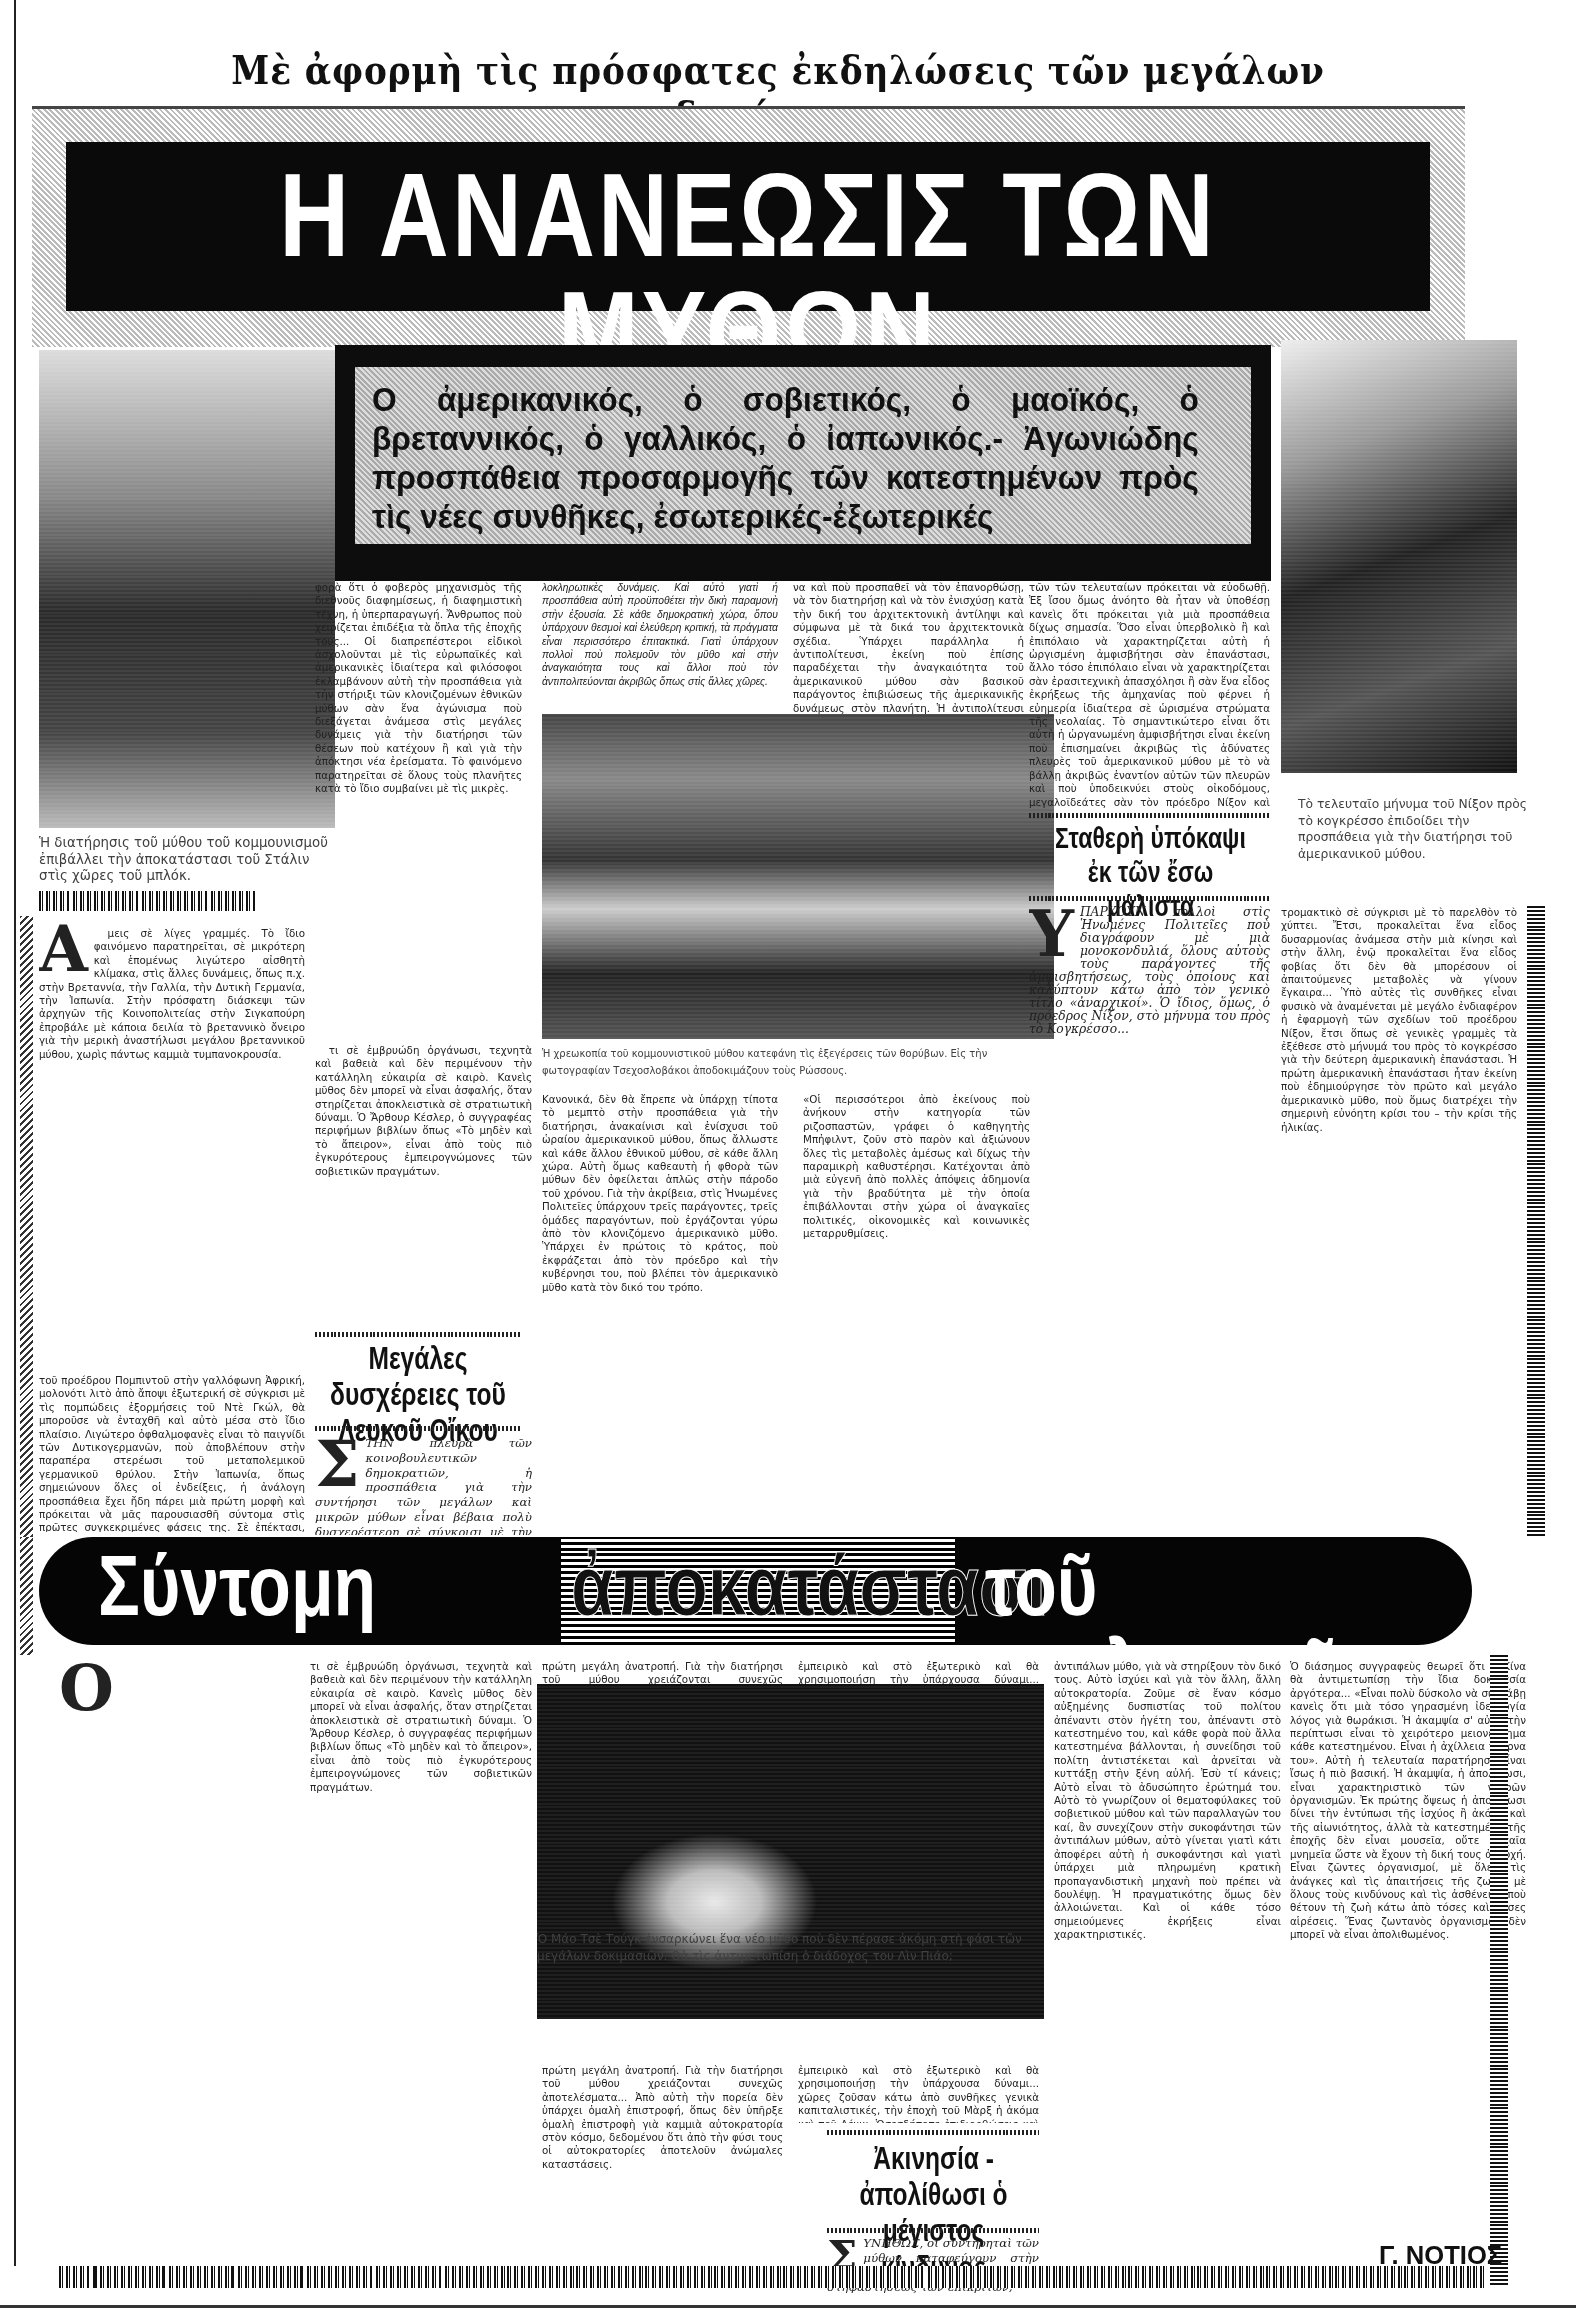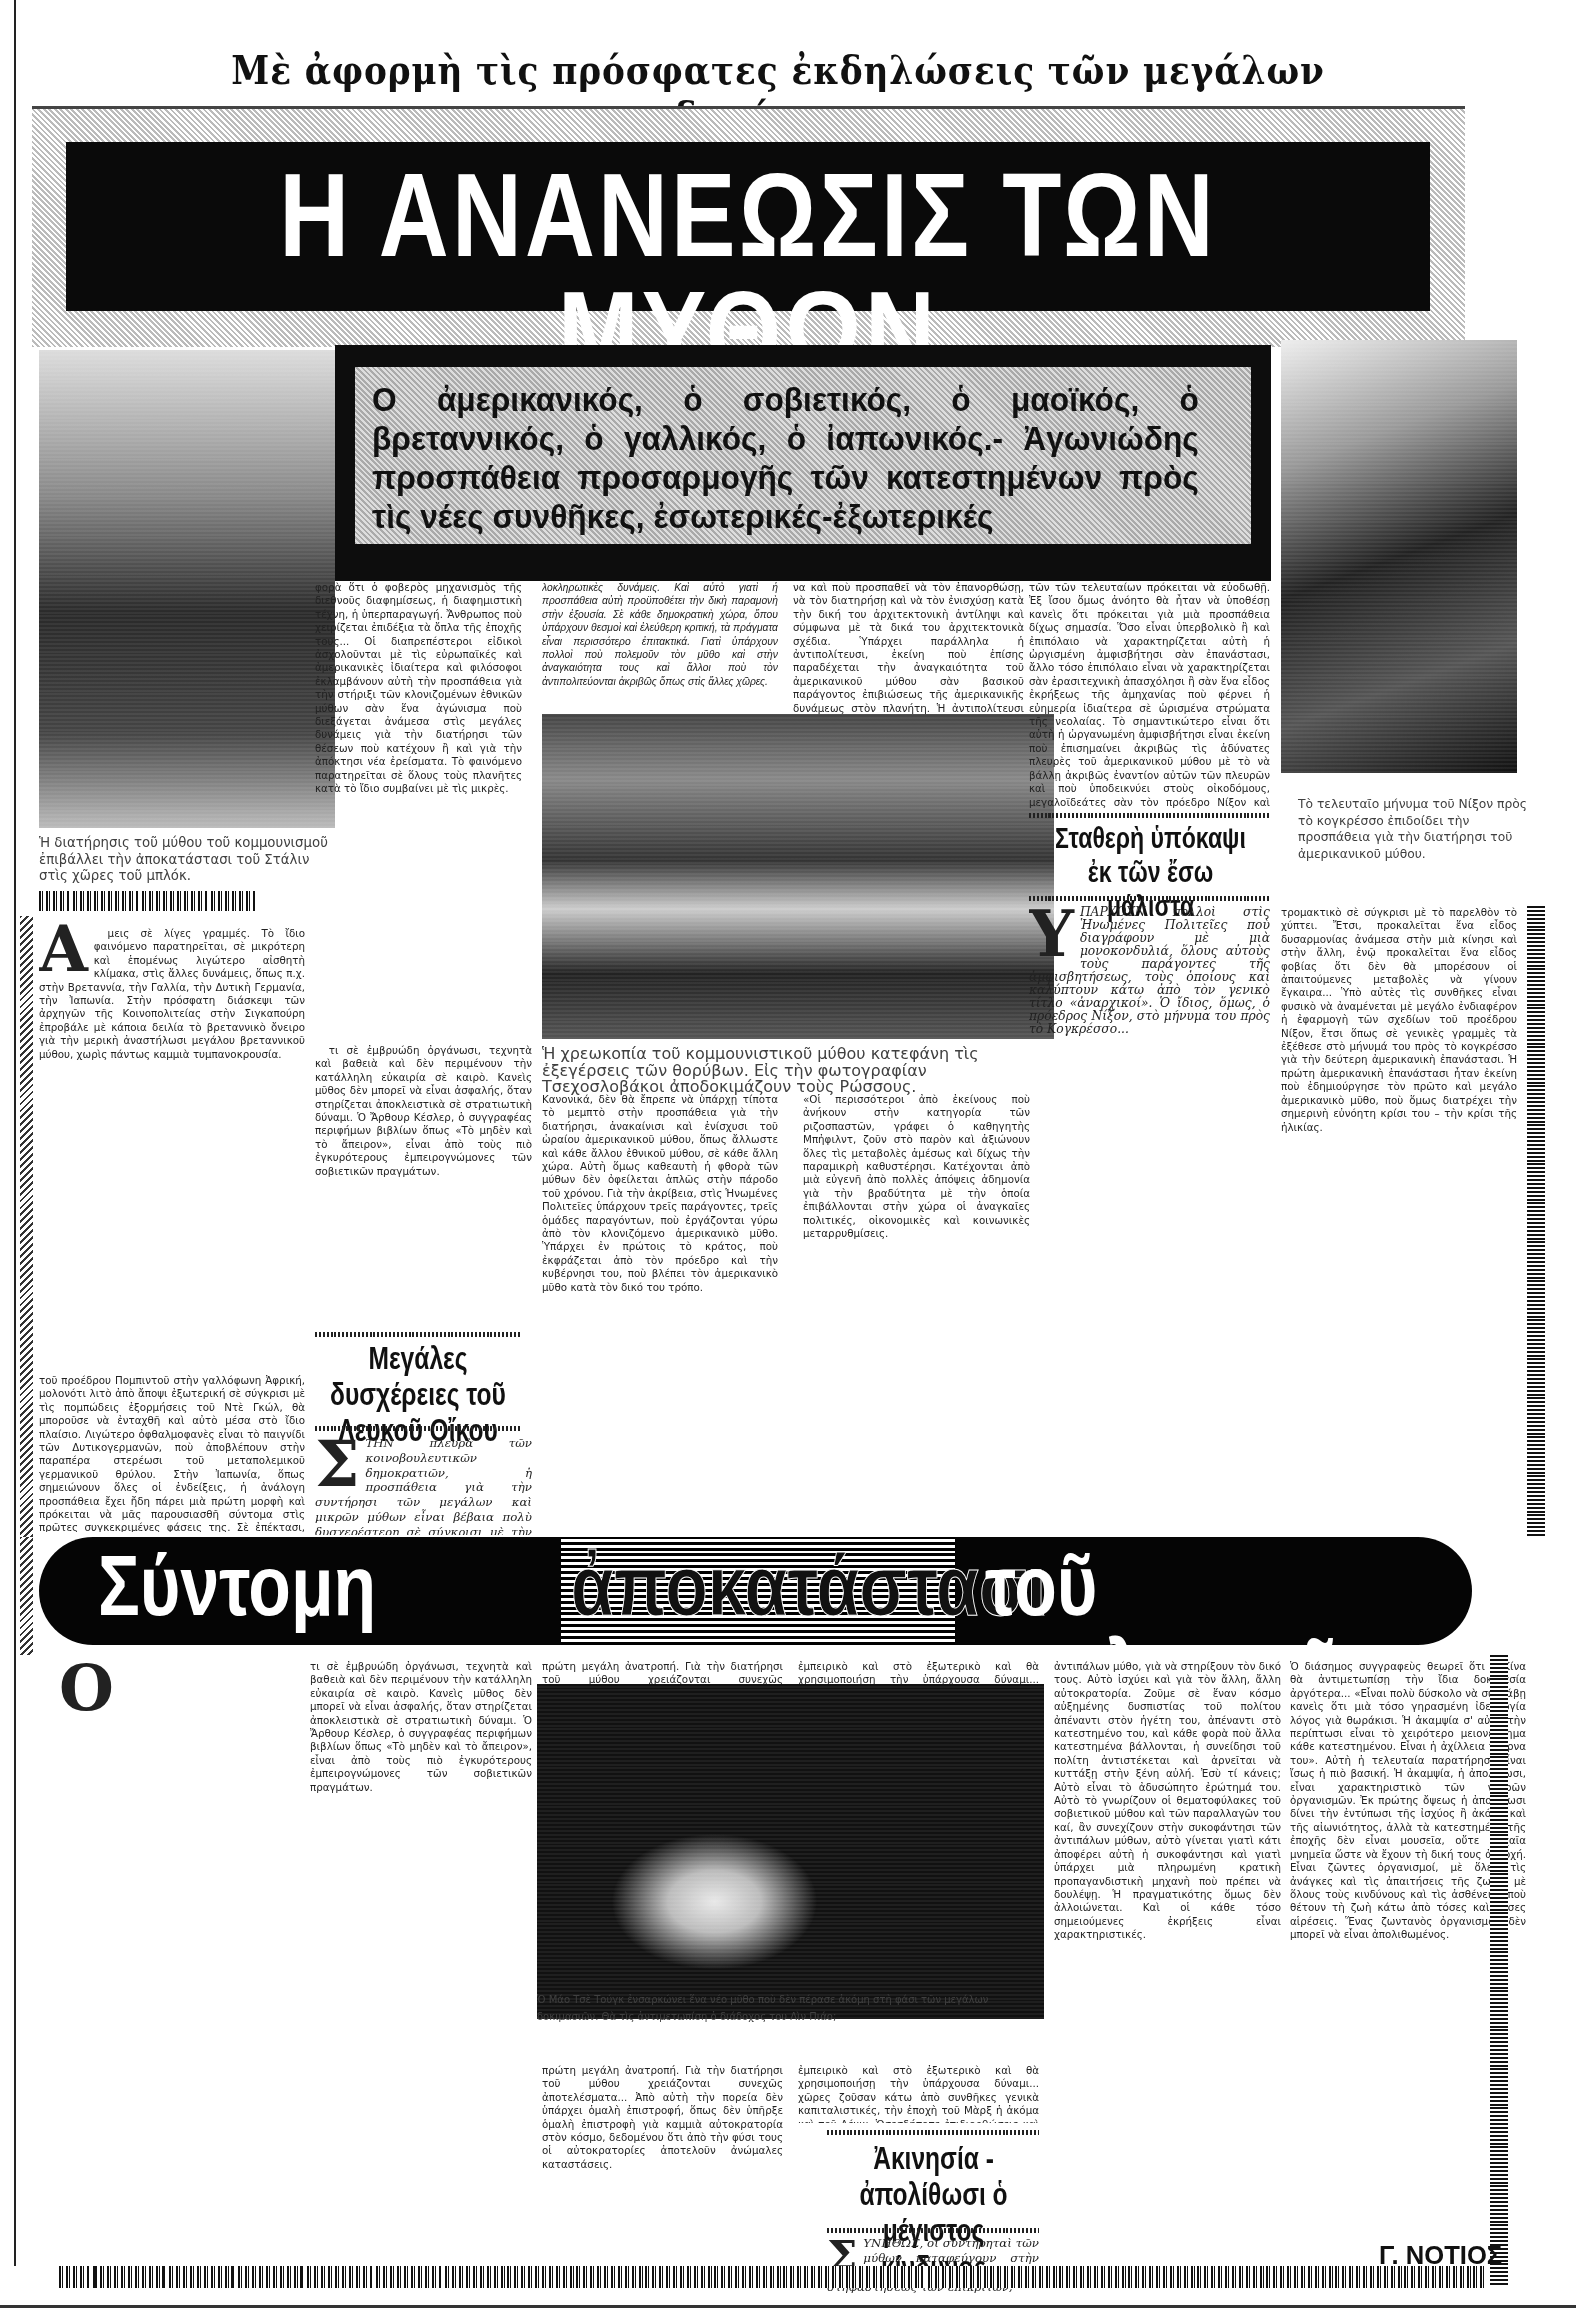--- a/index.html
+++ b/index.html
@@ -61,21 +61,21 @@
 </div>
 
 <div class="photo" style="left:1281px;top:340px;width:236px;height:433px;background:linear-gradient(160deg,#eee 0,#999 25%,#222 50%,#555 75%,#111 100%)">
     <div class="shade"></div>
   </div>
 <div class="cap" style="left:1298px;top:796px;width:236px;font-size:12.3px">Τὸ τελευταῖο μήνυμα τοῦ Νίξον πρὸς τὸ κογκρέσσο ἐπιδοίδει τὴν προσπάθεια γιὰ τὴν διατήρησι τοῦ ἀμερικανικοῦ μύθου.</div>
 
 <div class="photo" style="left:542px;top:714px;width:512px;height:325px;background:linear-gradient(180deg,#444 0,#888 20%,#333 45%,#ccc 60%,#222 80%,#555 100%)">
     <div class="shade"></div>
   </div>
-<div class="cap" style="left:542px;top:1046px;width:512px;font-size:16px">Ἡ χρεωκοπία τοῦ κομμουνιστικοῦ μύθου κατεφάνη τὶς ἐξεγέρσεις τῶν θορύβων. Εἰς τὴν φωτογραφίαν Τσεχοσλοβάκοι ἀποδοκιμάζουν τοὺς Ρώσσους.</div>
+<div class="cap" style="left:542px;top:1046px;width:512px;font-size:10px">Ἡ χρεωκοπία τοῦ κομμουνιστικοῦ μύθου κατεφάνη τὶς ἐξεγέρσεις τῶν θορύβων. Εἰς τὴν φωτογραφίαν Τσεχοσλοβάκοι ἀποδοκιμάζουν τοὺς Ρώσσους.</div>
 
 <div class="side-hatch" style="left:19.7px;top:916px;height:621px"></div>
 <div class="barcode" style="left:39px;top:891px;width:217px;height:19.7px"></div>
 
 <div class="col" style="left:39px;top:921px;width:266px;height:448px">
   <span class="dropcap">Α</span>
   <p style="margin-top:5.9px">μεις σὲ λίγες γραμμές. Τὸ ἴδιο φαινόμενο παρατηρεῖται, σὲ μικρότερη καὶ ἑπομένως λιγώτερο αἰσθητὴ κλίμακα, στὶς ἄλλες δυνάμεις, ὅπως π.χ. στὴν Βρεταννία, τὴν Γαλλία, τὴν Δυτικὴ Γερμανία, τὴν Ἰαπωνία. Στὴν πρόσφατη διάσκεψι τῶν ἀρχηγῶν τῆς Κοινοπολιτείας στὴν Σιγκαπούρη ἐπροβάλε μὲ κάποια δειλία τὸ βρεταννικὸ ὄνειρο γιὰ τὴν μερικὴ ἀναστήλωσι μεγάλου βρεταννικοῦ μύθου, χωρὶς πάντως καμμιὰ τυμπανοκρουσία.</p>
 </div>
 <div class="col" style="left:39px;top:1374px;width:266px;height:158px">τοῦ προέδρου Πομπιντοῦ στὴν γαλλόφωνη Ἀφρική, μολονότι λιτὸ ἀπὸ ἄποψι ἐξωτερική σὲ σύγκρισι μὲ τὶς πομπώδεις ἐξορμήσεις τοῦ Ντὲ Γκώλ, θὰ μποροῦσε νὰ ἐνταχθῆ καὶ αὐτὸ μέσα στὸ ἴδιο πλαίσιο. Λιγώτερο ὀφθαλμοφανὲς εἶναι τὸ παιγνίδι τῶν Δυτικογερμανῶν, ποὺ ἀποβλέπουν στὴν παραπέρα στερέωσι τοῦ μεταπολεμικοῦ γερμανικοῦ θρύλου. Στὴν Ἰαπωνία, ὅπως σημειώνουν ὅλες οἱ ἐνδείξεις, ἡ ἀνάλογη προσπάθεια ἔχει ἤδη πάρει μιὰ πρώτη μορφὴ καὶ πρόκειται νὰ μᾶς παρουσιασθῆ σύντομα στὶς πρῶτες συγκεκριμένες φάσεις της. Σὲ ἐπέκτασι, τὸ ἴδιο συμβαίνει καὶ προκειμένου μὲ τὶς μικρὲς χῶρες, μὲ τὴν διατήρησι.</div>
 
@@ -125,21 +125,21 @@
   <span class="dropcap">Ο</span>
 </div>
 
 <div class="col" style="left:310px;top:1660px;width:222px;height:621px">τι σὲ ἐμβρυώδη ὀργάνωσι, τεχνητὰ καὶ βαθειὰ καὶ δὲν περιμένουν τὴν κατάλληλη εὐκαιρία σὲ καιρὸ. Κανεὶς μῦθος δὲν μπορεῖ νὰ εἶναι ἀσφαλής, ὅταν στηρίζεται ἀποκλειστικὰ σὲ στρατιωτικὴ δύναμι. Ὁ Ἄρθουρ Κέσλερ, ὁ συγγραφέας περιφήμων βιβλίων ὅπως «Τὸ μηδὲν καὶ τὸ ἄπειρον», εἶναι ἀπὸ τοὺς πιὸ ἐγκυρότερους ἐμπειρογνώμονες τῶν σοβιετικῶν πραγμάτων.</div>
 <div class="col" style="left:542px;top:1660px;width:241px;height:158px">πρώτη μεγάλη ἀνατροπή. Γιὰ τὴν διατήρησι τοῦ μύθου χρειάζονται συνεχῶς ἀποτελέσματα... Ἀπὸ αὐτὴ τὴν πορεία δὲν ὑπάρχει ὁμαλὴ ἐπιστροφή, ὅπως δὲν ὑπῆρξε ὁμαλὴ ἐπιστροφὴ γιὰ καμμιὰ αὐτοκρατορία στὸν κόσμο, δεδομένου ὅτι ἀπὸ τὴν φύσι τους οἱ αὐτοκρατορίες ἀποτελοῦν ἀνώμαλες καταστάσεις.</div>
 <div class="col" style="left:798px;top:1660px;width:241px;height:158px">ἐμπειρικὸ καὶ στὸ ἐξωτερικὸ καὶ θὰ χρησιμοποιήσῃ τὴν ὑπάρχουσα δύναμι... χῶρες ζοῦσαν κάτω ἀπὸ συνθῆκες γενικὰ καπιταλιστικές, τὴν ἐποχὴ τοῦ Μὰρξ ἡ ἀκόμα καὶ τοῦ Λένιν. Ὁσεσδήποτε ἐπιδιορθώσεις καὶ ἀνακαινίσεις καὶ ἂν γίνουν, ὁ σοβιετικὸς μῦθος εἶναι καταδικασμένος, ὅπως εἶναι καταδικασμένοι ὅλοι οἱ ἀνάλογοι μῦθοι σὲ ὅλον τὸν κόσμο ἐφ' ὅσον δὲν προσαρμόζονται πρὸς τὶς νέες συνθῆκες».</div>
 
 <div class="photo" style="left:537px;top:1684px;width:507px;height:335px;background:radial-gradient(ellipse at 35% 65%,#e8e8e8 0,#bbb 10%,#111 22%),radial-gradient(ellipse at 72% 50%,#ddd 0,#888 14%,transparent 30%),#0a0a0a">
     <div class="shade"></div>
   </div>
-<div class="cap" style="left:537px;top:1992px;width:512px;font-size:10px">Ὁ Μάο Τσὲ Τούγκ ἐνσαρκώνει ἕνα νέο μῦθο ποὺ δὲν πέρασε ἀκόμη στὴ φάσι τῶν μεγάλων δοκιμασιῶν. Θὰ τὶς ἀντιμετωπίση ὁ διάδοχος του Λὶν Πιάο;</div>
+<div class="cap" style="left:537px;top:1931px;width:512px;font-size:12px">Ὁ Μάο Τσὲ Τούγκ ἐνσαρκώνει ἕνα νέο μῦθο ποὺ δὲν πέρασε ἀκόμη στὴ φάσι τῶν μεγάλων δοκιμασιῶν. Θὰ τὶς ἀντιμετωπίση ὁ διάδοχος του Λὶν Πιάο;</div>
 
 <div class="col" style="left:542px;top:2064px;width:241px;height:212px">πρώτη μεγάλη ἀνατροπή. Γιὰ τὴν διατήρησι τοῦ μύθου χρειάζονται συνεχῶς ἀποτελέσματα... Ἀπὸ αὐτὴ τὴν πορεία δὲν ὑπάρχει ὁμαλὴ ἐπιστροφή, ὅπως δὲν ὑπῆρξε ὁμαλὴ ἐπιστροφὴ γιὰ καμμιὰ αὐτοκρατορία στὸν κόσμο, δεδομένου ὅτι ἀπὸ τὴν φύσι τους οἱ αὐτοκρατορίες ἀποτελοῦν ἀνώμαλες καταστάσεις.</div>
 <div class="col" style="left:798px;top:2064px;width:241px;height:59px">ἐμπειρικὸ καὶ στὸ ἐξωτερικὸ καὶ θὰ χρησιμοποιήσῃ τὴν ὑπάρχουσα δύναμι... χῶρες ζοῦσαν κάτω ἀπὸ συνθῆκες γενικὰ καπιταλιστικές, τὴν ἐποχὴ τοῦ Μὰρξ ἡ ἀκόμα καὶ τοῦ Λένιν. Ὁσεσδήποτε ἐπιδιορθώσεις καὶ ἀνακαινίσεις καὶ ἂν γίνουν, ὁ σοβιετικὸς μῦθος εἶναι καταδικασμένος, ὅπως εἶναι καταδικασμένοι ὅλοι οἱ ἀνάλογοι μῦθοι σὲ ὅλον τὸν κόσμο ἐφ' ὅσον δὲν προσαρμόζονται πρὸς τὶς νέες συνθῆκες».</div>
 
 <div class="wavy" style="left:827px;top:2130px;width:212px"></div>
 <div class="subhead" style="left:808px;top:2140px;width:251px;font-size:31.5px">Ἀκινησία - ἀπολίθωσι ὁ μέγιστος κίνδυνος</div>
 <div class="wavy" style="left:827px;top:2228px;width:212px"></div>
 <div class="col" style="left:827px;top:2236px;width:212px;height:59px">
   <span class="dropcap" style="font-size:43px;line-height:37px">Σ</span>
   <div class="lead" style="font-size:11.8px;line-height:14.8px">ΥΝΗΘΩΣ, οἱ συντηρηταὶ τῶν μύθων καταφεύγουν στὴν γνώριμη τακτικὴ τῆς στηφαστήσεως τῶν ἐπικριτῶν;</div>

